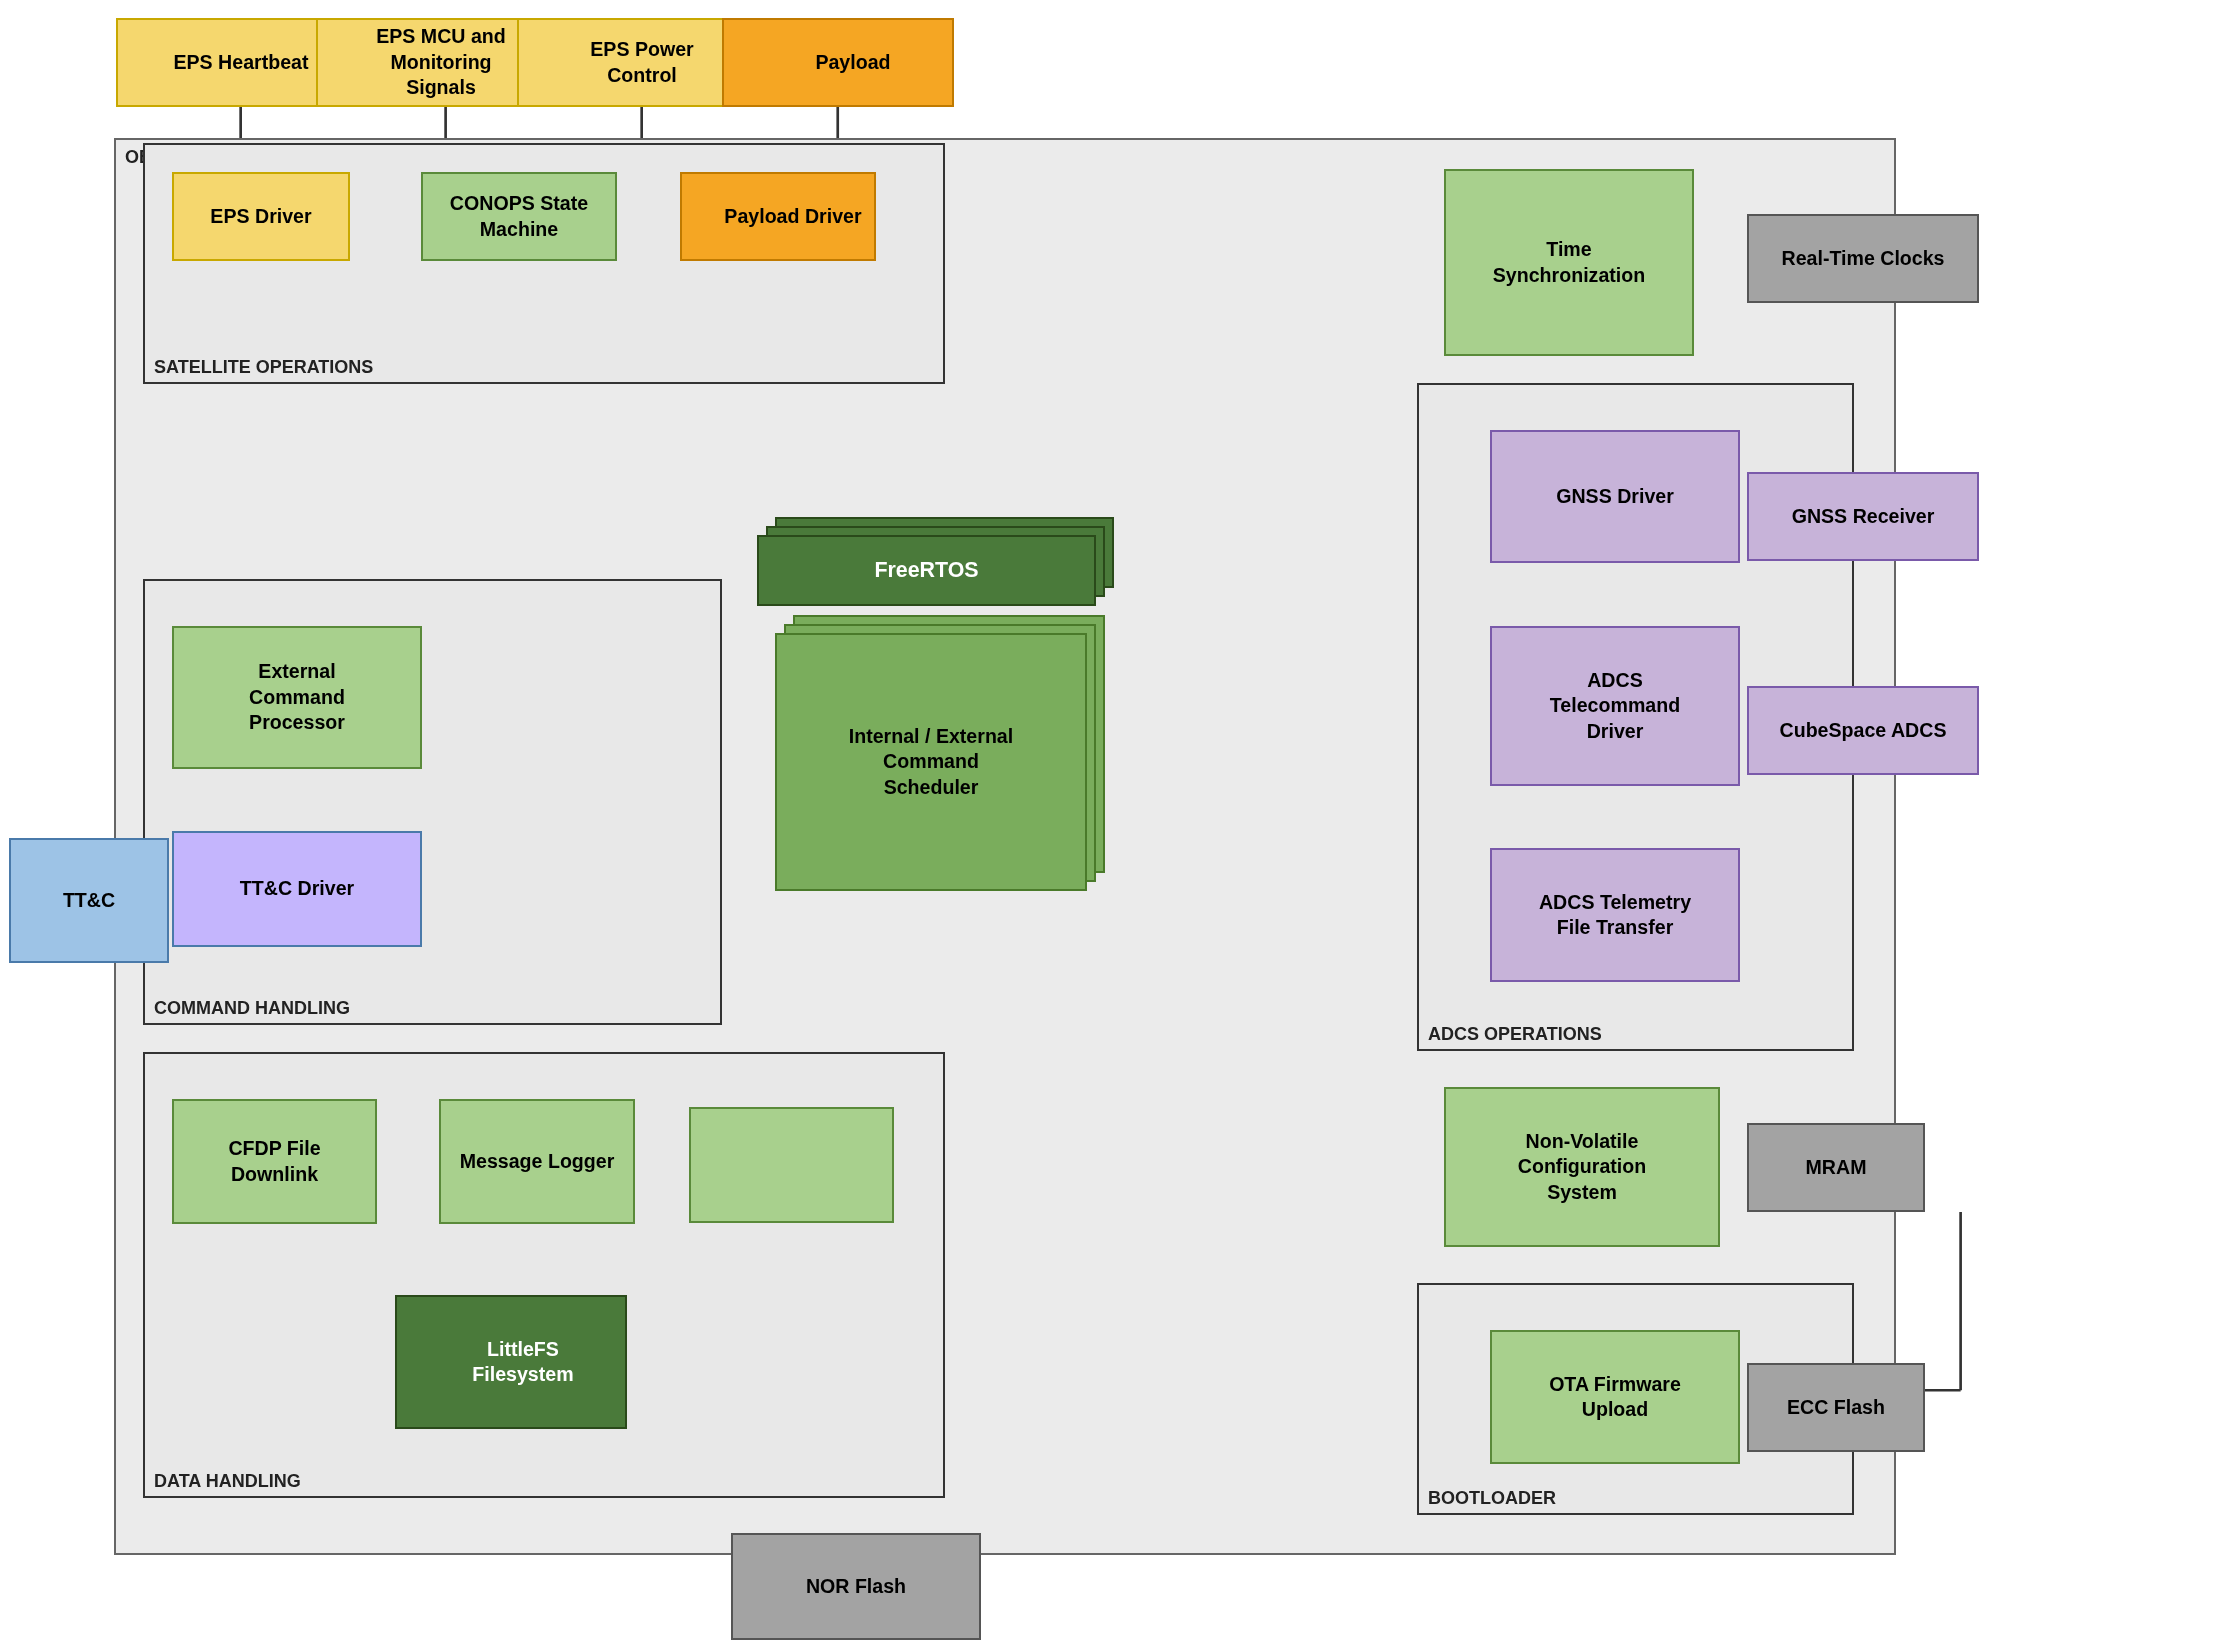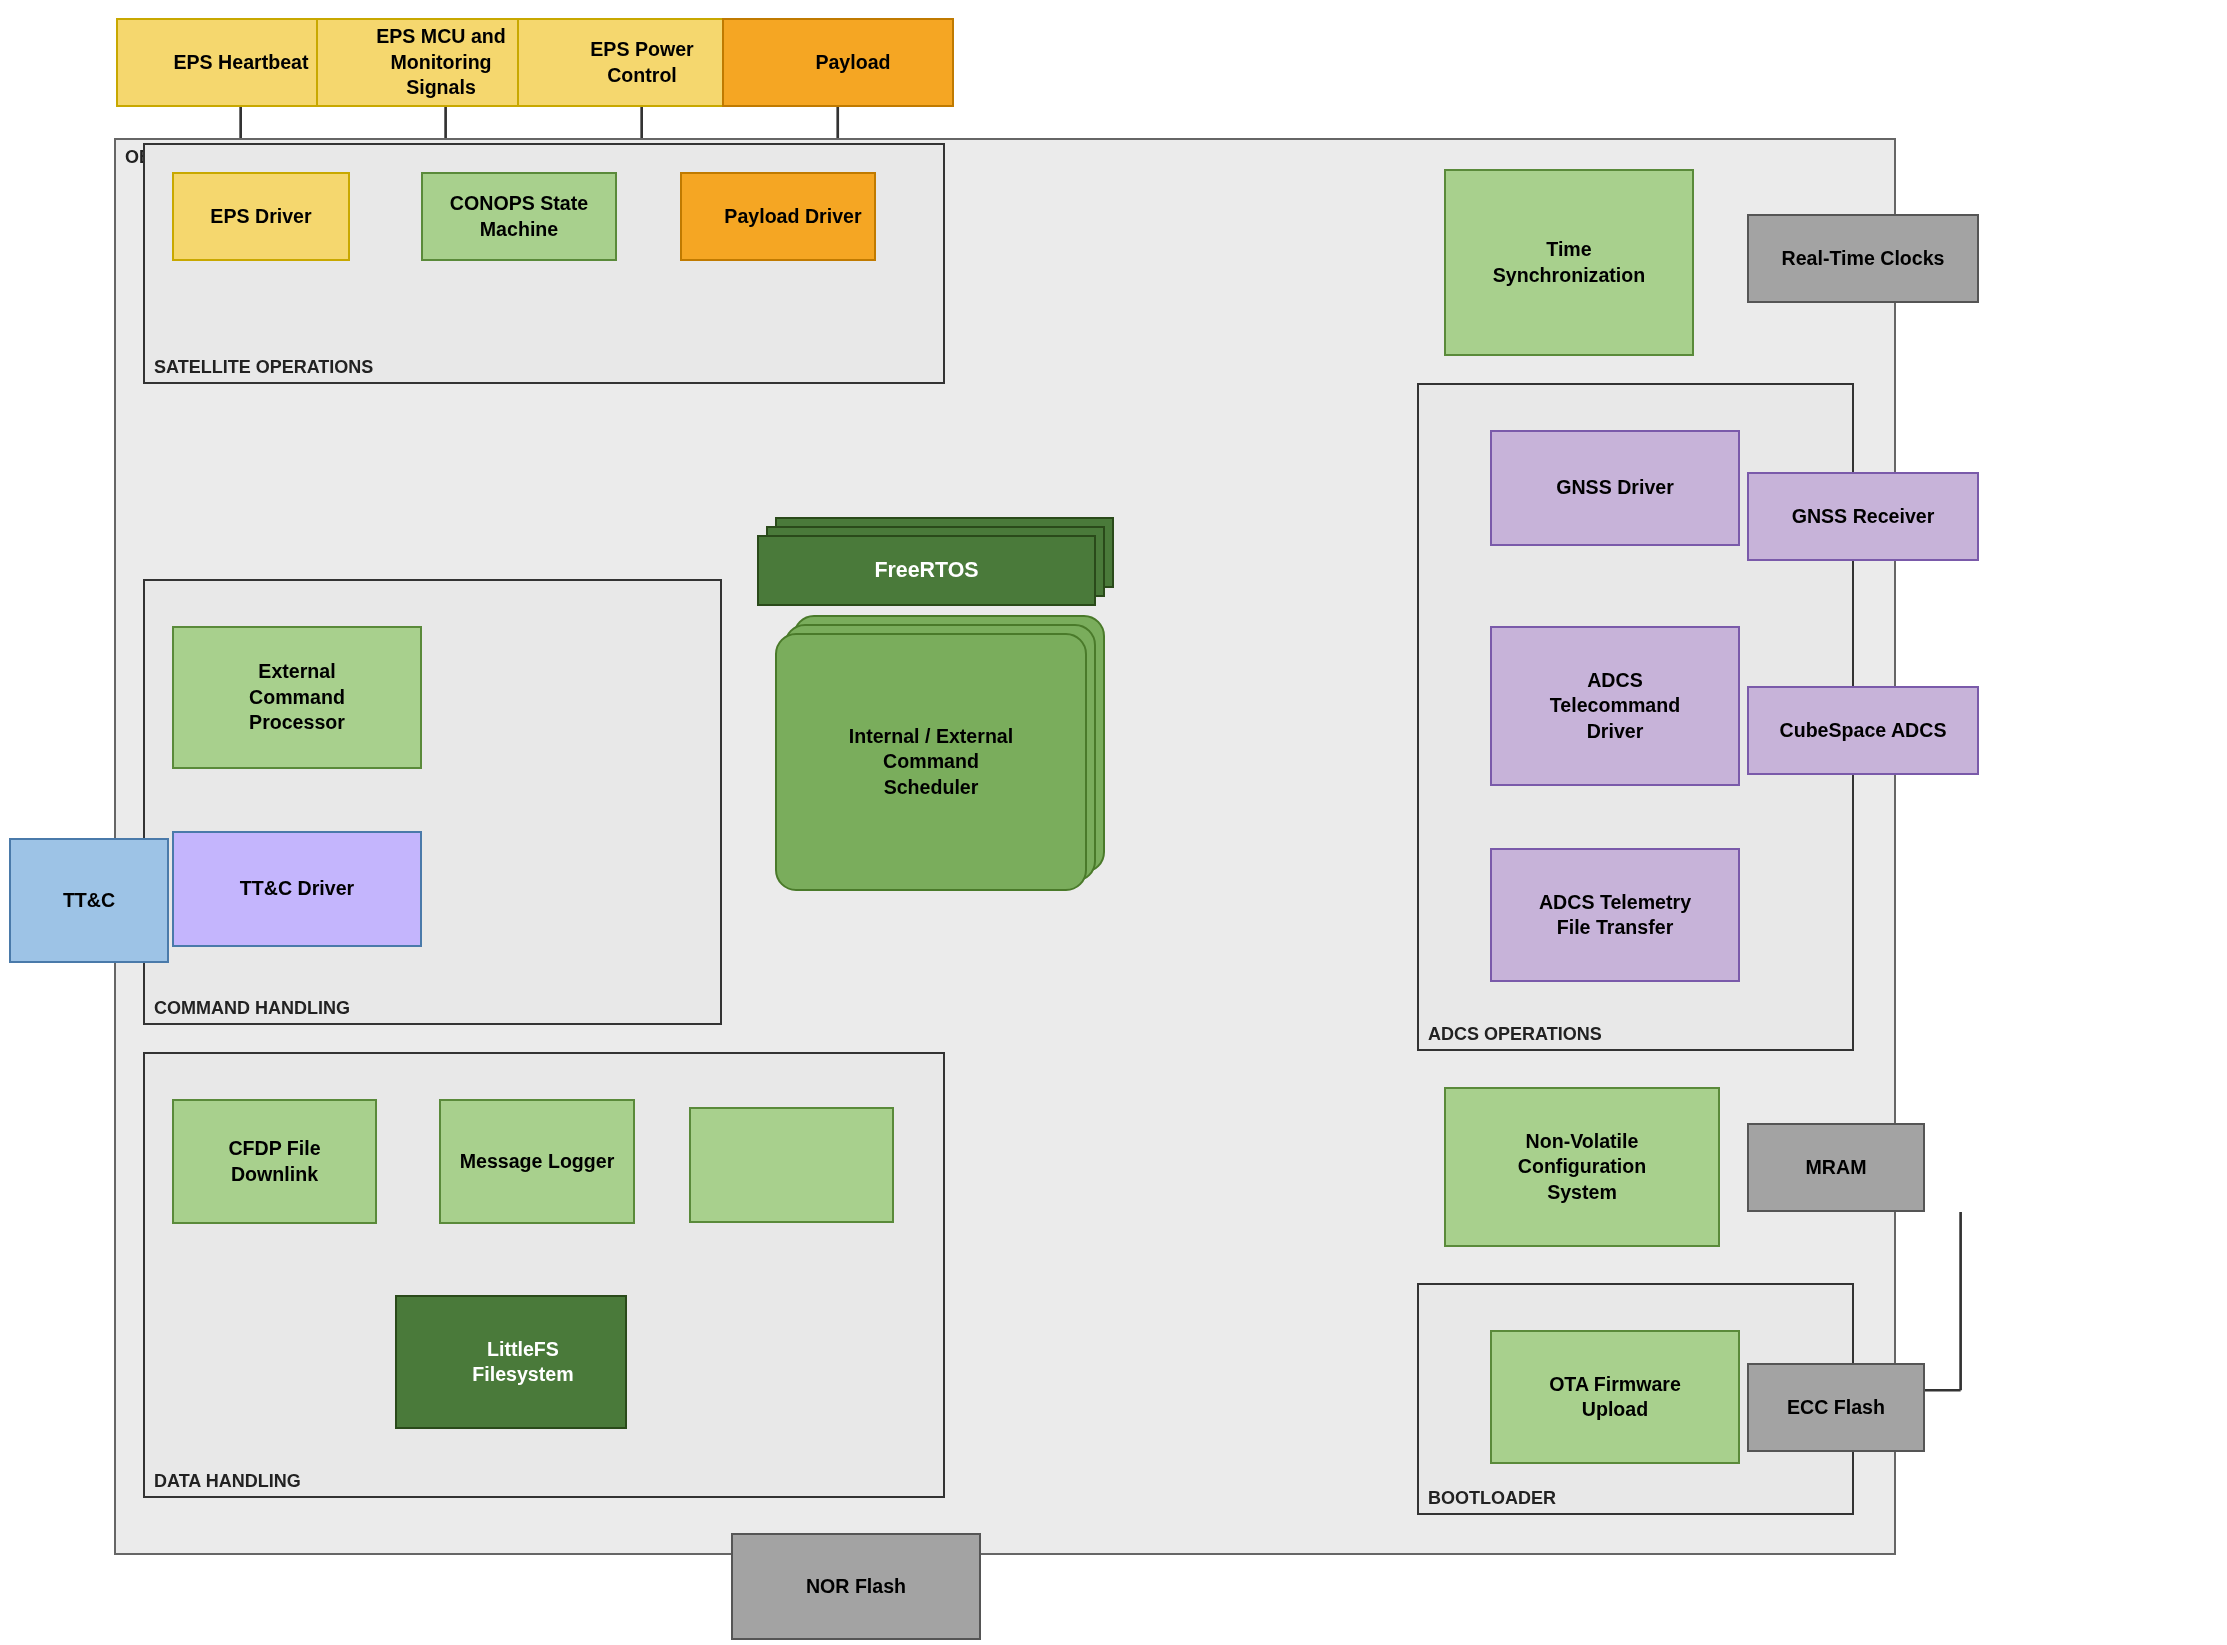--- a/index.html
+++ b/index.html
@@ -29,21 +29,21 @@
       font-weight: bold;
       font-size: 19.6px;
       line-height: 1.3;
       border: 2.7px solid #333;
       padding: 7.1px;
     }
 
     .box-yellow { background: #f5d76e; border-color: #c8a800; }
     .box-orange { background: #f5a623; border-color: #c07a00; padding-left: 37px; }
     .box-green-light { background: #a8d08d; border-color: #5a8a3a; }
-    .box-green-mid { background: #7aad5c; border-color: #4a7a2a; border-radius: 21px; }
+    .box-green-mid { background: #7aad5c; border-color: #4a7a2a; }
     .box-green-dark { background: #4a7a3a; border-color: #2a4a1a; color: #fff; }
     .box-blue-light { background: #9dc3e6; border-color: #4a7aaa; }
     .box-blue-pale { background: #c4b5fd; border-color: #4a7aaa; }
     .box-purple { background: #c7b3d9; border-color: #7a5aaa; }
     .box-white { background: #a3a3a3; border-color: #555; }
 
     
     .group-box {
       position: absolute;
       border: 2.7px solid #333;
@@ -262,21 +262,21 @@
 Synchronization</span>
   </div>
 
   <div class="box box-white" style="left:1747px; top:214px; width:232px; height:89px;">
     <span>Real-Time Clocks</span>
   </div>
 
   <div class="group-box" style="left:1417px; top:383px; width:437px; height:668px;">
     <span class="group-label" style="left:9px; bottom:4.5px;">ADCS OPERATIONS</span>
 
-    <div class="box box-purple" style="left:71px; top:45px; width:250px; height:116px; position:absolute;">
+    <div class="box box-purple" style="left:71px; top:45px; width:250px; height:133px; position:absolute;">
       <span>GNSS Driver</span>
     </div>
 
     <div class="box box-purple" style="left:71px; top:241px; width:250px; height:160px; position:absolute;">
       <span style="white-space:pre-wrap;">ADCS
 Telecommand
 Driver</span>
     </div>
 
     <div class="box box-purple" style="left:71px; top:463px; width:250px; height:134px; position:absolute;">

